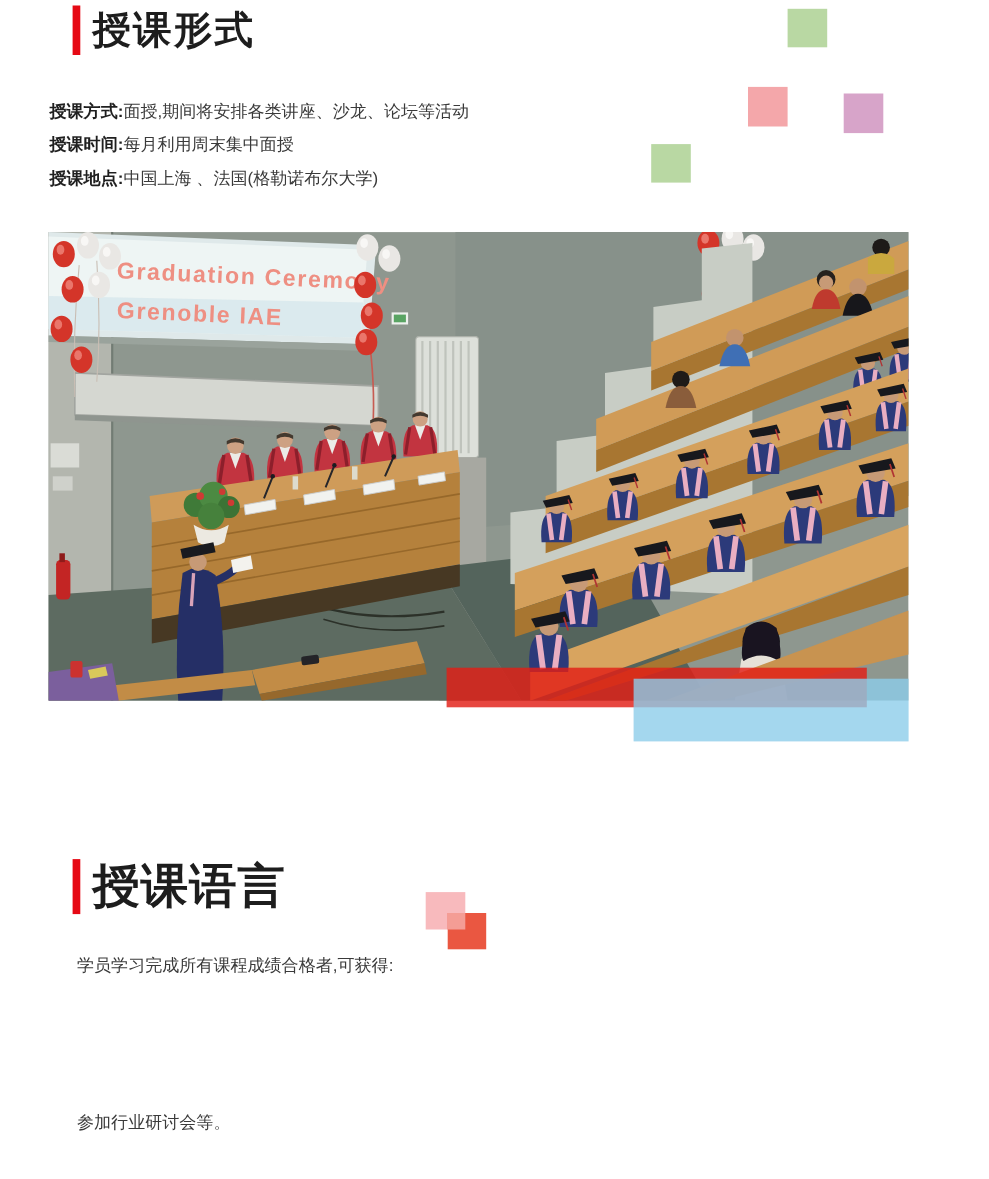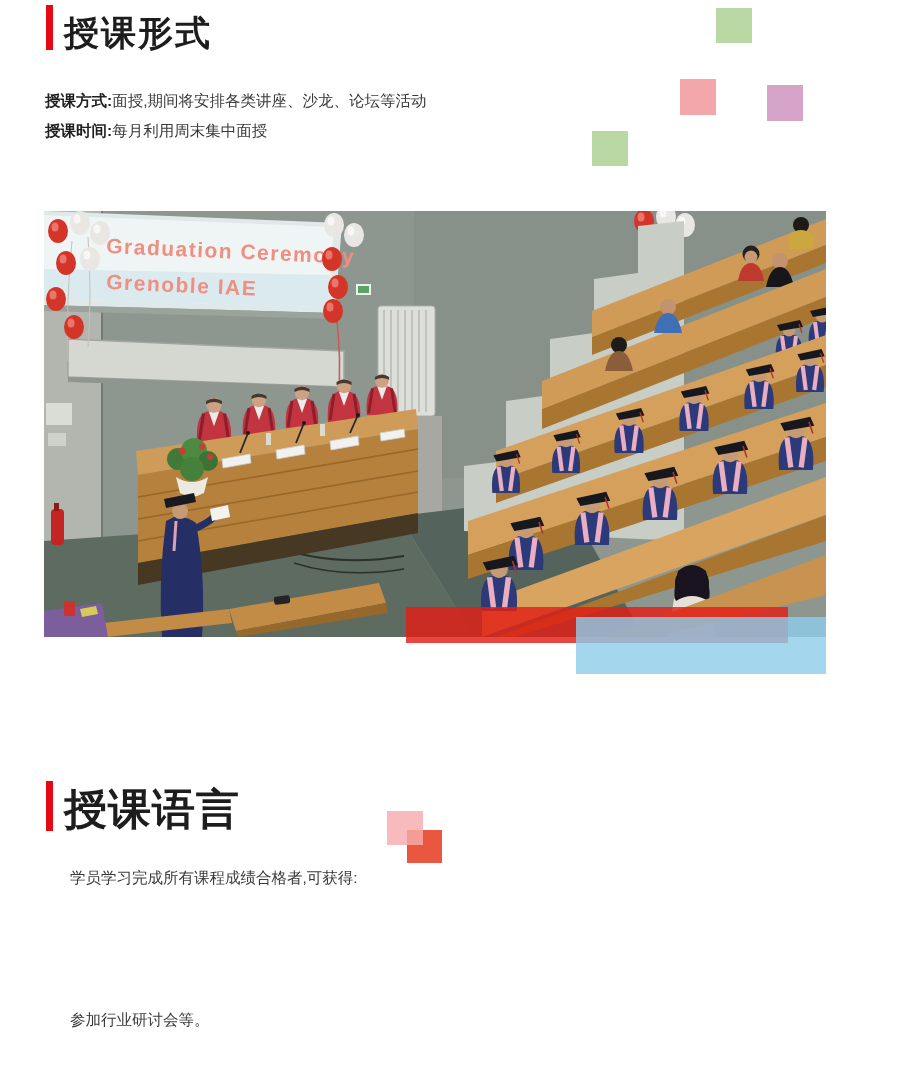--- a/index.html
+++ b/index.html
@@ -1,20 +1,20 @@
 <!DOCTYPE html>
 <html><head>
 <meta charset="utf-8">
 <style>
   html,body{margin:0;padding:0;background:#ffffff;}
   .page{position:relative;width:899px;height:1072px;background:#ffffff;overflow:hidden;
         font-family:"Liberation Sans","DejaVu Sans",sans-serif;}
 
   
-  .sec-title{position:absolute;display:flex;align-items:flex-end;}
+  .sec-title{position:absolute;display:flex;align-items:center;margin-left:20px;}
   .sec-title .bar{width:7px;background:#e60914;margin-right:11px;}
   .sec-title .ttl{font-weight:bold;color:#1d1d1d;line-height:1;}
   #title1{left:46px;top:5px;}  #title1 .bar{height:45px;} #title1 .ttl{font-size:35px;letter-spacing:2px;}
   #title2{left:46px;top:781px;} #title2 .bar{height:50px;} #title2 .ttl{font-size:43px;letter-spacing:1px;}
 
   
   .info{position:absolute;left:45px;font-size:15.5px;color:#3a3a3a;white-space:nowrap;}
   .info b{color:#1f1f1f;}
   #il0{top:61px;} #il1{top:91px;} #il2{top:121px;} #il3{top:152px;}
 
@@ -47,20 +47,21 @@
 
 <div class="page">
 
   <div class="sec-title" id="title1">
     <div class="bar"></div>
     <div class="ttl">授课形式</div>
   </div>
 
   <div class="info" id="il1"><b>授课方式:</b><span>面授,期间将安排各类讲座、沙龙、论坛等活动</span></div>
   <div class="info" id="il2"><b>授课时间:</b><span>每月利用周末集中面授</span></div>
+  <div class="info" id="il3"><b>授课地点:</b><span>中国上海 、法国(格勒诺布尔大学)</span></div>
 
   <div class="sq" id="sq-green1"></div>
   <div class="sq" id="sq-pink1"></div>
   <div class="sq" id="sq-purple"></div>
   <div class="sq" id="sq-green2"></div>
 
   <svg id="photo" viewBox="0 0 782 426" preserveAspectRatio="none" xmlns="http://www.w3.org/2000/svg">
     <defs>
       <g id="bR">
           <ellipse rx="10" ry="12" fill="#d43529"></ellipse>

